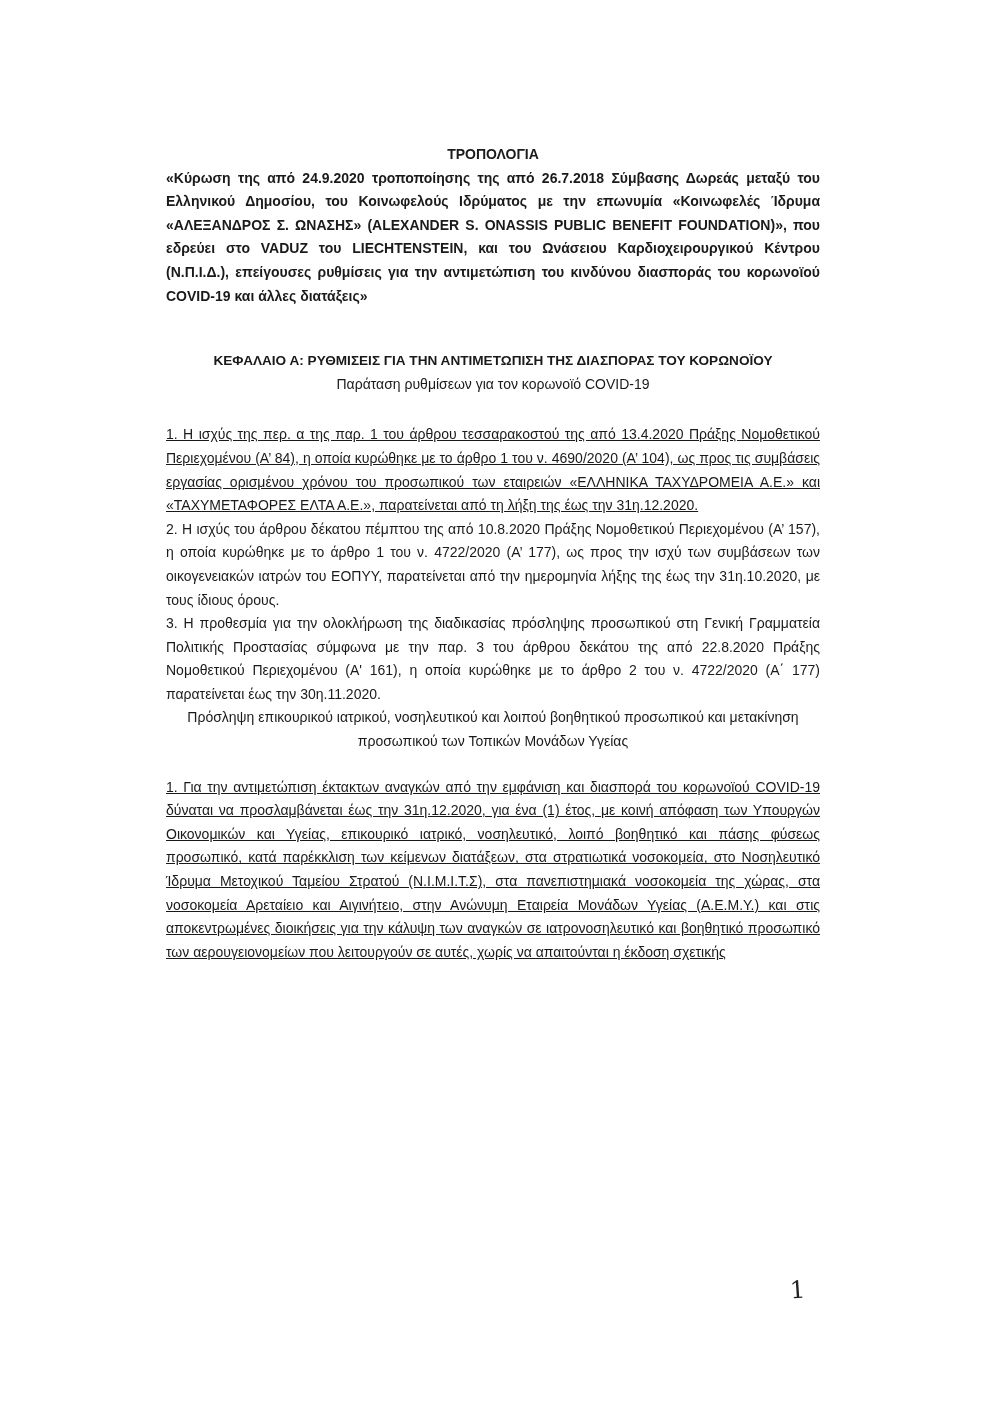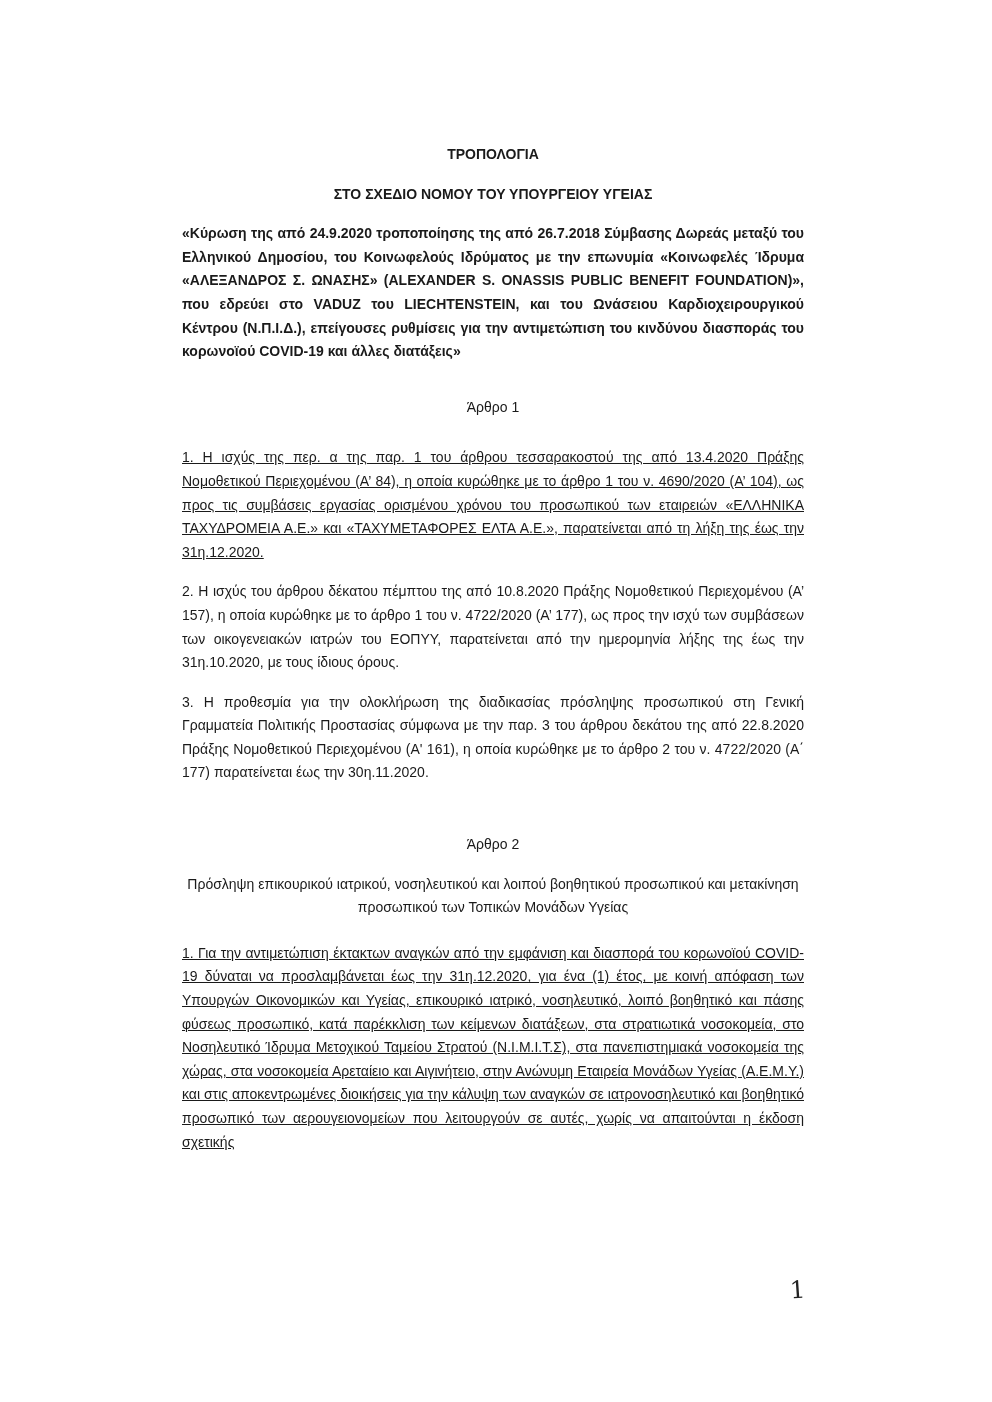--- a/index.html
+++ b/index.html
@@ -5,46 +5,45 @@
   html, body { margin: 0; padding: 0; background: #ffffff; }
   body { width: 992px; height: 1402px; position: relative; overflow: hidden; }
   .page {
     position: absolute; left: 166px; top: 143px; width: 654px;
     font-family: "Liberation Sans", "DejaVu Sans", sans-serif;
     font-size: 14px; line-height: 23.6px; color: #1a1a1a;
   }
   .center { text-align: center; }
   .bold { font-weight: bold; }
   .just { text-align: justify; text-align-last: left; }
-  p { margin: 16px; }
+  p { margin: 0; }
   .t1 { margin-top: 0; }
   .gap-chapter { margin-top: 41px; }
   .gap-article { margin-top: 24px; }
   .gap-para { margin-top: 23px; text-decoration: underline; }
   .gap-article2 { margin-top: 41px; }
   .pagenum {
     position: absolute; left: 790px; top: 1276px;
     font-family: "DejaVu Serif", serif; font-size: 24px; color: #222;
     transform: rotate(-4deg);
   }
 </style>
 </head>
 <body>
 
 <div class="page">
   <p class="center bold t1">ΤΡΟΠΟΛΟΓΙΑ</p>
-  <p class="center bold">ΣΤΟ ΣΧΕΔΙΟ ΝΟΜΟΥ ΤΟΥ ΥΠΟΥΡΓΕΙΟΥ ΥΓΕΙΑΣ</p>
   <p class="bold just">«Κύρωση της από 24.9.2020 τροποποίησης της από 26.7.2018 Σύμβασης Δωρεάς μεταξύ του Ελληνικού Δημοσίου, του Κοινωφελούς Ιδρύματος με την επωνυμία «Κοινωφελές Ίδρυμα «ΑΛΕΞΑΝΔΡΟΣ Σ. ΩΝΑΣΗΣ» (ALEXANDER S. ONASSIS PUBLIC BENEFIT FOUNDATION)», που εδρεύει στο VADUZ του LIECHTENSTEIN, και του Ωνάσειου Καρδιοχειρουργικού Κέντρου (Ν.Π.Ι.Δ.), επείγουσες ρυθμίσεις για την αντιμετώπιση του κινδύνου διασποράς του κορωνοϊού COVID-19 και άλλες διατάξεις»</p>
 
+  <p class="center bold gap-chapter" style="font-size:13.6px; white-space:nowrap; margin-left:-12px; margin-right:-12px;">ΚΕΦΑΛΑΙΟ Α: ΡΥΘΜΙΣΕΙΣ ΓΙΑ ΤΗΝ ΑΝΤΙΜΕΤΩΠΙΣΗ ΤΗΣ ΔΙΑΣΠΟΡΑΣ ΤΟΥ ΚΟΡΩΝΟΪΟΥ</p>
 
-  <p class="center gap-article" style="margin-top:32px;">Άρθρο 1</p>
+  <p class="center">Παράταση ρυθμίσεων για τον κορωνοϊό COVID-19</p>
 
   <p class="just gap-para" style="margin-top:27px;">1. Η ισχύς της περ. α της παρ. 1 του άρθρου τεσσαρακοστού της από 13.4.2020 Πράξης Νομοθετικού Περιεχομένου (Α’ 84), η οποία κυρώθηκε με το άρθρο 1 του ν. 4690/2020 (Α’ 104), ως προς τις συμβάσεις εργασίας ορισμένου χρόνου του προσωπικού των εταιρειών «ΕΛΛΗΝΙΚΑ ΤΑΧΥΔΡΟΜΕΙΑ Α.Ε.» και «ΤΑΧΥΜΕΤΑΦΟΡΕΣ ΕΛΤΑ Α.Ε.», παρατείνεται από τη λήξη της έως την 31η.12.2020.</p>
   <p class="just">2. Η ισχύς του άρθρου δέκατου πέμπτου της από 10.8.2020 Πράξης Νομοθετικού Περιεχομένου (Α’ 157), η οποία κυρώθηκε με το άρθρο 1 του ν. 4722/2020 (Α’ 177), ως προς την ισχύ των συμβάσεων των οικογενειακών ιατρών του ΕΟΠΥΥ, παρατείνεται από την ημερομηνία λήξης της έως την 31η.10.2020, με τους ίδιους όρους.</p>
   <p class="just">3. Η προθεσμία για την ολοκλήρωση της διαδικασίας πρόσληψης προσωπικού στη Γενική Γραμματεία Πολιτικής Προστασίας σύμφωνα με την παρ. 3 του άρθρου δεκάτου της από 22.8.2020 Πράξης Νομοθετικού Περιεχομένου (Α' 161), η οποία κυρώθηκε με το άρθρο 2 του ν. 4722/2020 (Α΄ 177) παρατείνεται έως την 30η.11.2020.</p>
 
-  <p class="center gap-article2" style="margin-top:48px;">Άρθρο 2</p>
   <p class="center" style="padding:0 2px;text-align:center;">Πρόσληψη επικουρικού ιατρικού, νοσηλευτικού και λοιπού βοηθητικού προσωπικού και μετακίνηση προσωπικού των Τοπικών Μονάδων Υγείας</p>
 
   <p class="just gap-para" style="margin-top:22px;">1. Για την αντιμετώπιση έκτακτων αναγκών από την εμφάνιση και διασπορά του κορωνοϊού COVID-19 δύναται να προσλαμβάνεται έως την 31η.12.2020, για ένα (1) έτος, με κοινή απόφαση των Υπουργών Οικονομικών και Υγείας, επικουρικό ιατρικό, νοσηλευτικό, λοιπό βοηθητικό και πάσης φύσεως προσωπικό, κατά παρέκκλιση των κείμενων διατάξεων, στα στρατιωτικά νοσοκομεία, στο Νοσηλευτικό Ίδρυμα Μετοχικού Ταμείου Στρατού (Ν.Ι.Μ.Ι.Τ.Σ), στα πανεπιστημιακά νοσοκομεία της χώρας, στα νοσοκομεία Αρεταίειο και Αιγινήτειο, στην Ανώνυμη Εταιρεία Μονάδων Υγείας (Α.Ε.Μ.Υ.) και στις αποκεντρωμένες διοικήσεις για την κάλυψη των αναγκών σε ιατρονοσηλευτικό και βοηθητικό προσωπικό των αερουγειονομείων που λειτουργούν σε αυτές, χωρίς να απαιτούνται η έκδοση σχετικής</p>
 </div>
 
 <div class="pagenum">1</div>
 
 </body></html>

